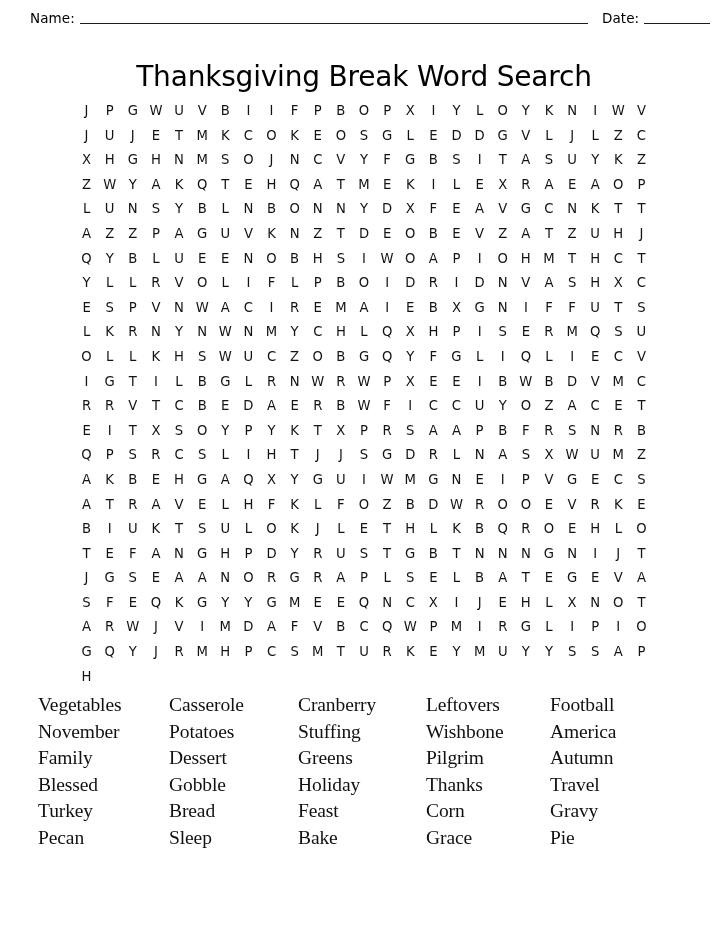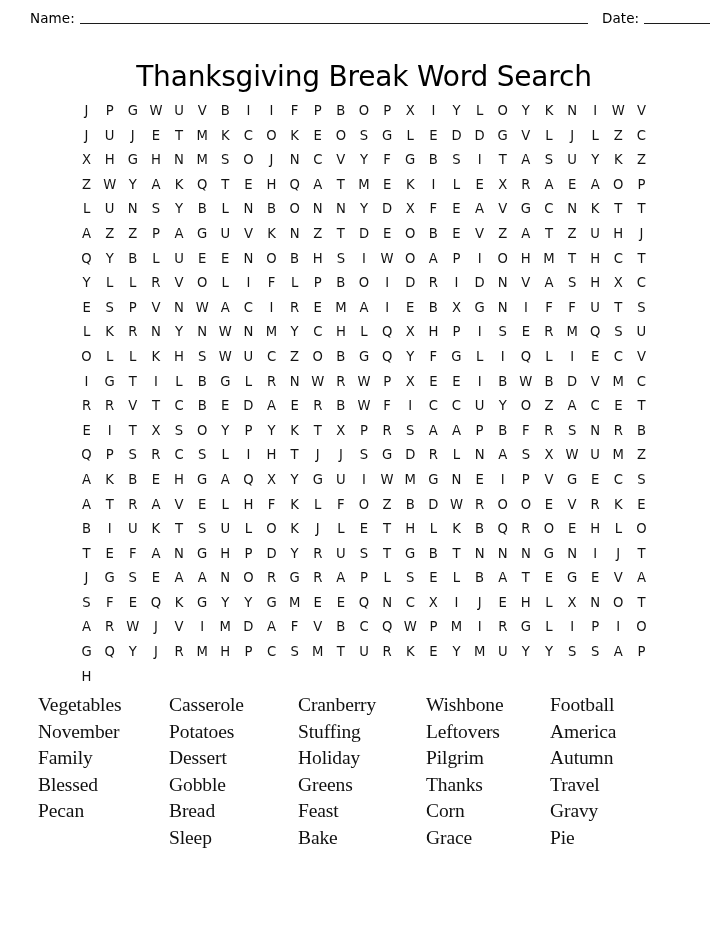--- a/index.html
+++ b/index.html
@@ -708,41 +708,42 @@
       <div class="cell">P</div>
       <div class="cell">H</div>
     </div>
 
   <div class="wordlist" id="word-list">
       <div class="wordcol">
         <div class="word">Vegetables</div>
         <div class="word">November</div>
         <div class="word">Family</div>
         <div class="word">Blessed</div>
+        <div class="word">Turkey</div>
         <div class="word">Pecan</div>
       </div>
       <div class="wordcol">
         <div class="word">Casserole</div>
         <div class="word">Potatoes</div>
         <div class="word">Dessert</div>
         <div class="word">Gobble</div>
         <div class="word">Bread</div>
         <div class="word">Sleep</div>
       </div>
       <div class="wordcol">
         <div class="word">Cranberry</div>
         <div class="word">Stuffing</div>
+        <div class="word">Greens</div>
         <div class="word">Holiday</div>
-        <div class="word">Greens</div>
         <div class="word">Feast</div>
         <div class="word">Bake</div>
       </div>
       <div class="wordcol">
+        <div class="word">Leftovers</div>
         <div class="word">Wishbone</div>
-        <div class="word">Leftovers</div>
         <div class="word">Pilgrim</div>
         <div class="word">Thanks</div>
         <div class="word">Corn</div>
         <div class="word">Grace</div>
       </div>
       <div class="wordcol">
         <div class="word">Football</div>
         <div class="word">America</div>
         <div class="word">Autumn</div>
         <div class="word">Travel</div>

